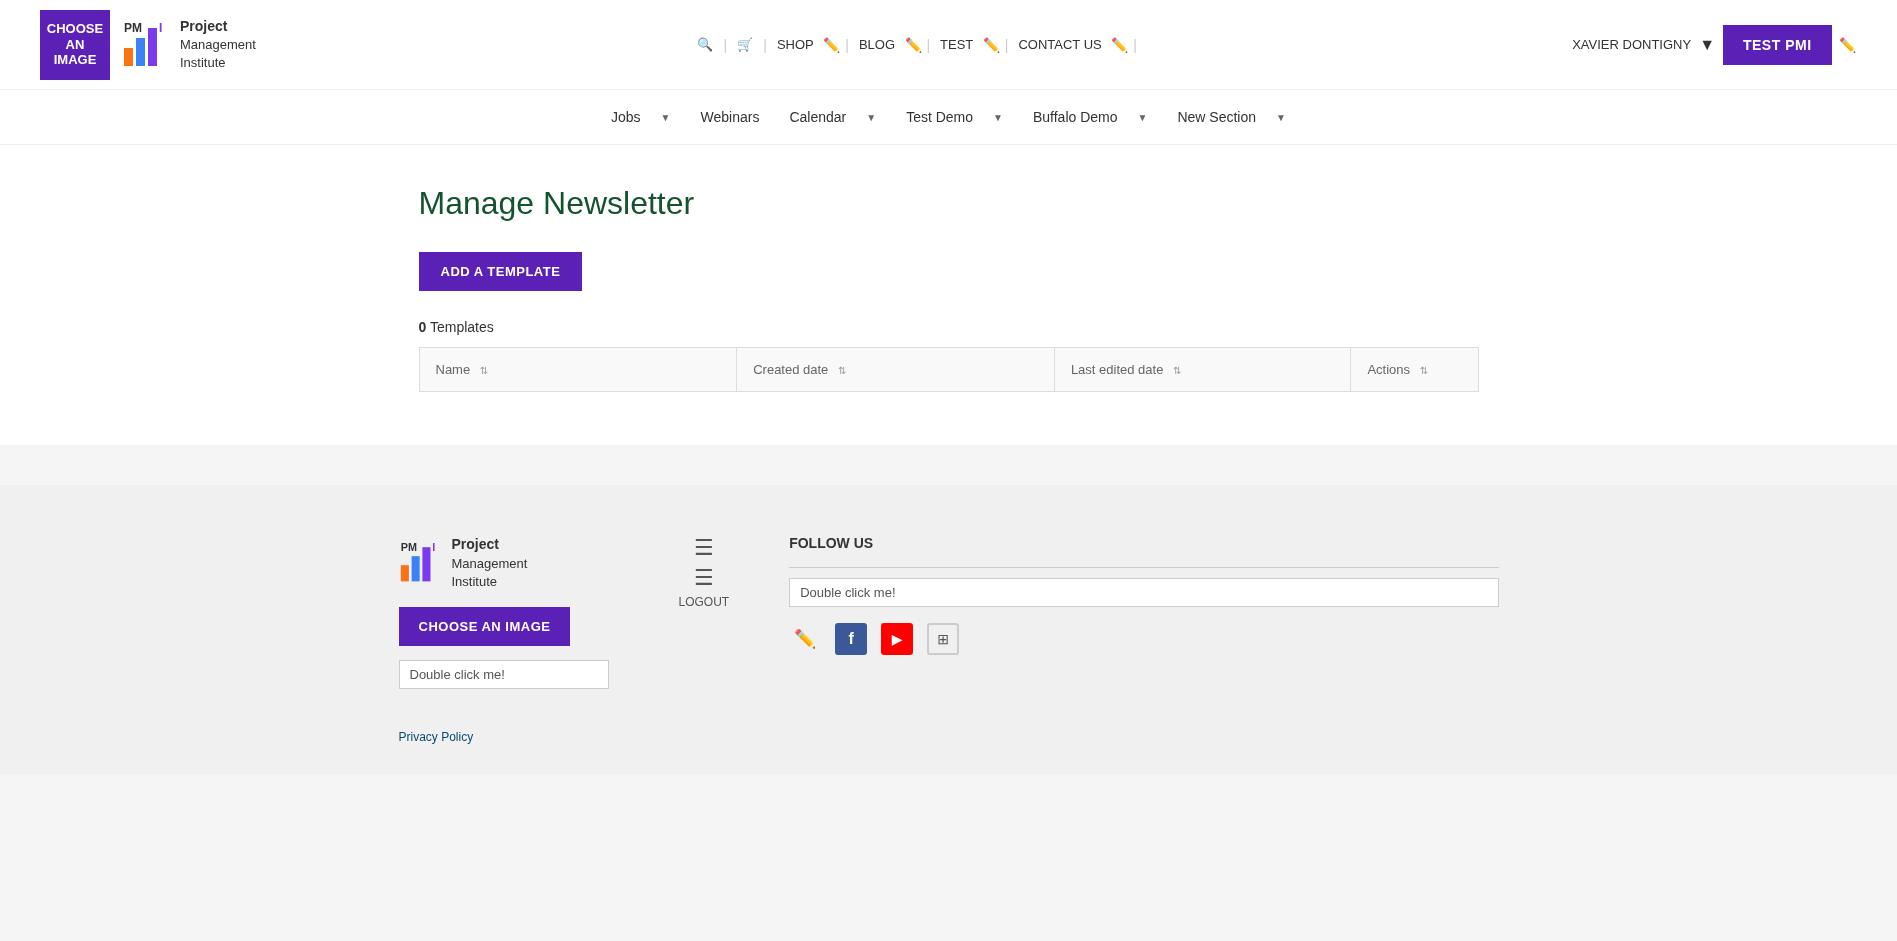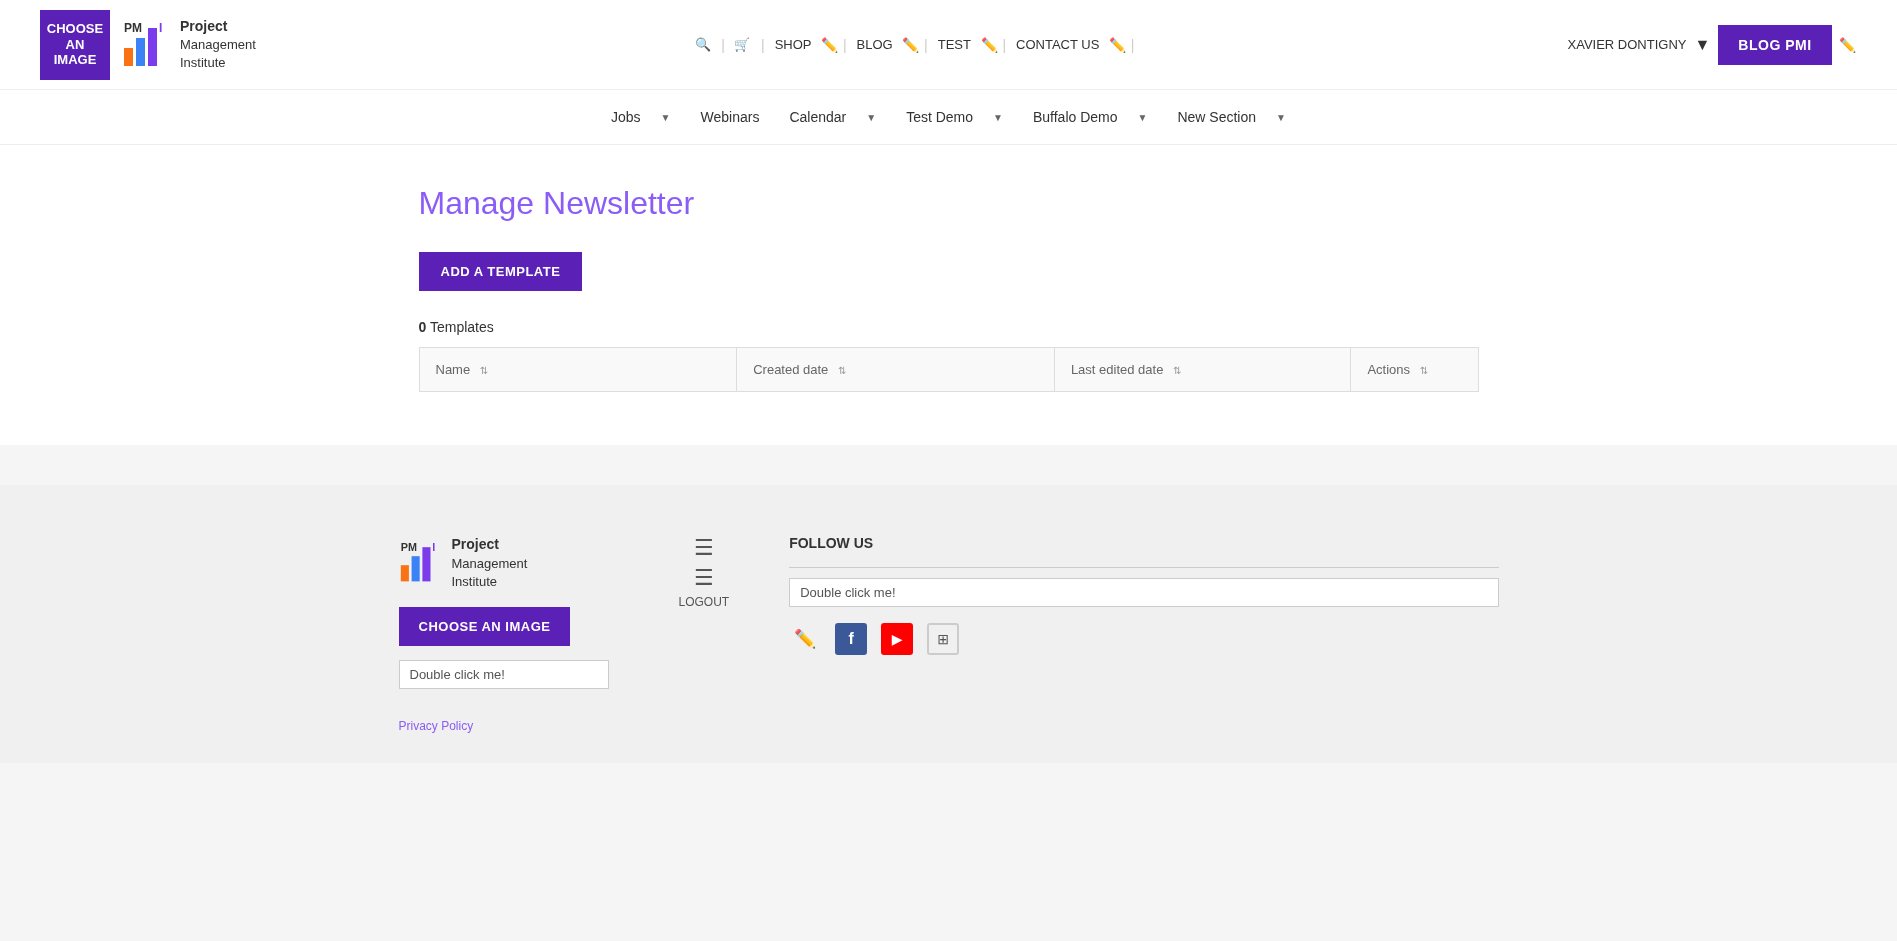--- a/index.html
+++ b/index.html
@@ -114,21 +114,21 @@
 
     
     .main-content {
       max-width: 1100px;
       margin: 0 auto;
       padding: 40px 20px;
     }
     .page-title {
       font-size: 32px;
       font-weight: 300;
-      color: #8b5cf6;
+      color: #14532d;
       margin-bottom: 30px;
     }
 
     
     .tabs {
       display: flex;
       border-bottom: 1px solid #ddd;
       margin-bottom: 25px;
     }
     .tab {
@@ -286,23 +286,23 @@
       height: 32px;
       display: flex;
       align-items: center;
       justify-content: center;
       font-size: 18px;
       color: #555;
       cursor: pointer;
     }
     .footer-bottom {
       max-width: 1100px;
-      margin: 30px auto 0;
+      margin: 41px auto 0;
       font-size: 12px;
-      color: #8b5cf6;
+      color: #0c4a6e;
     }
   </style>
 </head>
 <body>
 
 <div class="top-header">
   <div class="logo-area">
     <button class="choose-image-btn-header">CHOOSE AN IMAGE</button>
     <div class="pmi-logo">
       <svg width="50" height="50" viewBox="0 0 50 50">
@@ -335,21 +335,21 @@
     <span class="edit-icon">✏️</span>
     <span class="top-nav-divider">|</span>
     <span class="top-nav-item">CONTACT US</span>
     <span class="edit-icon">✏️</span>
     <span class="top-nav-divider">|</span>
   </div>
 
   <div class="user-nav">
     <span class="user-name">XAVIER DONTIGNY</span>
     <span class="arrow">▼</span>
-    <button class="join-pmi-btn">BLOG PMI</button>
+    <button class="join-pmi-btn">TEST PMI</button>
     <span class="edit-icon">✏️</span>
   </div>
 </div>
 
 <div class="secondary-nav">
   <span class="secondary-nav-item">
     <span>Jobs</span>
     <span class="arrow">▼</span>
   </span>
   <span class="secondary-nav-item">

